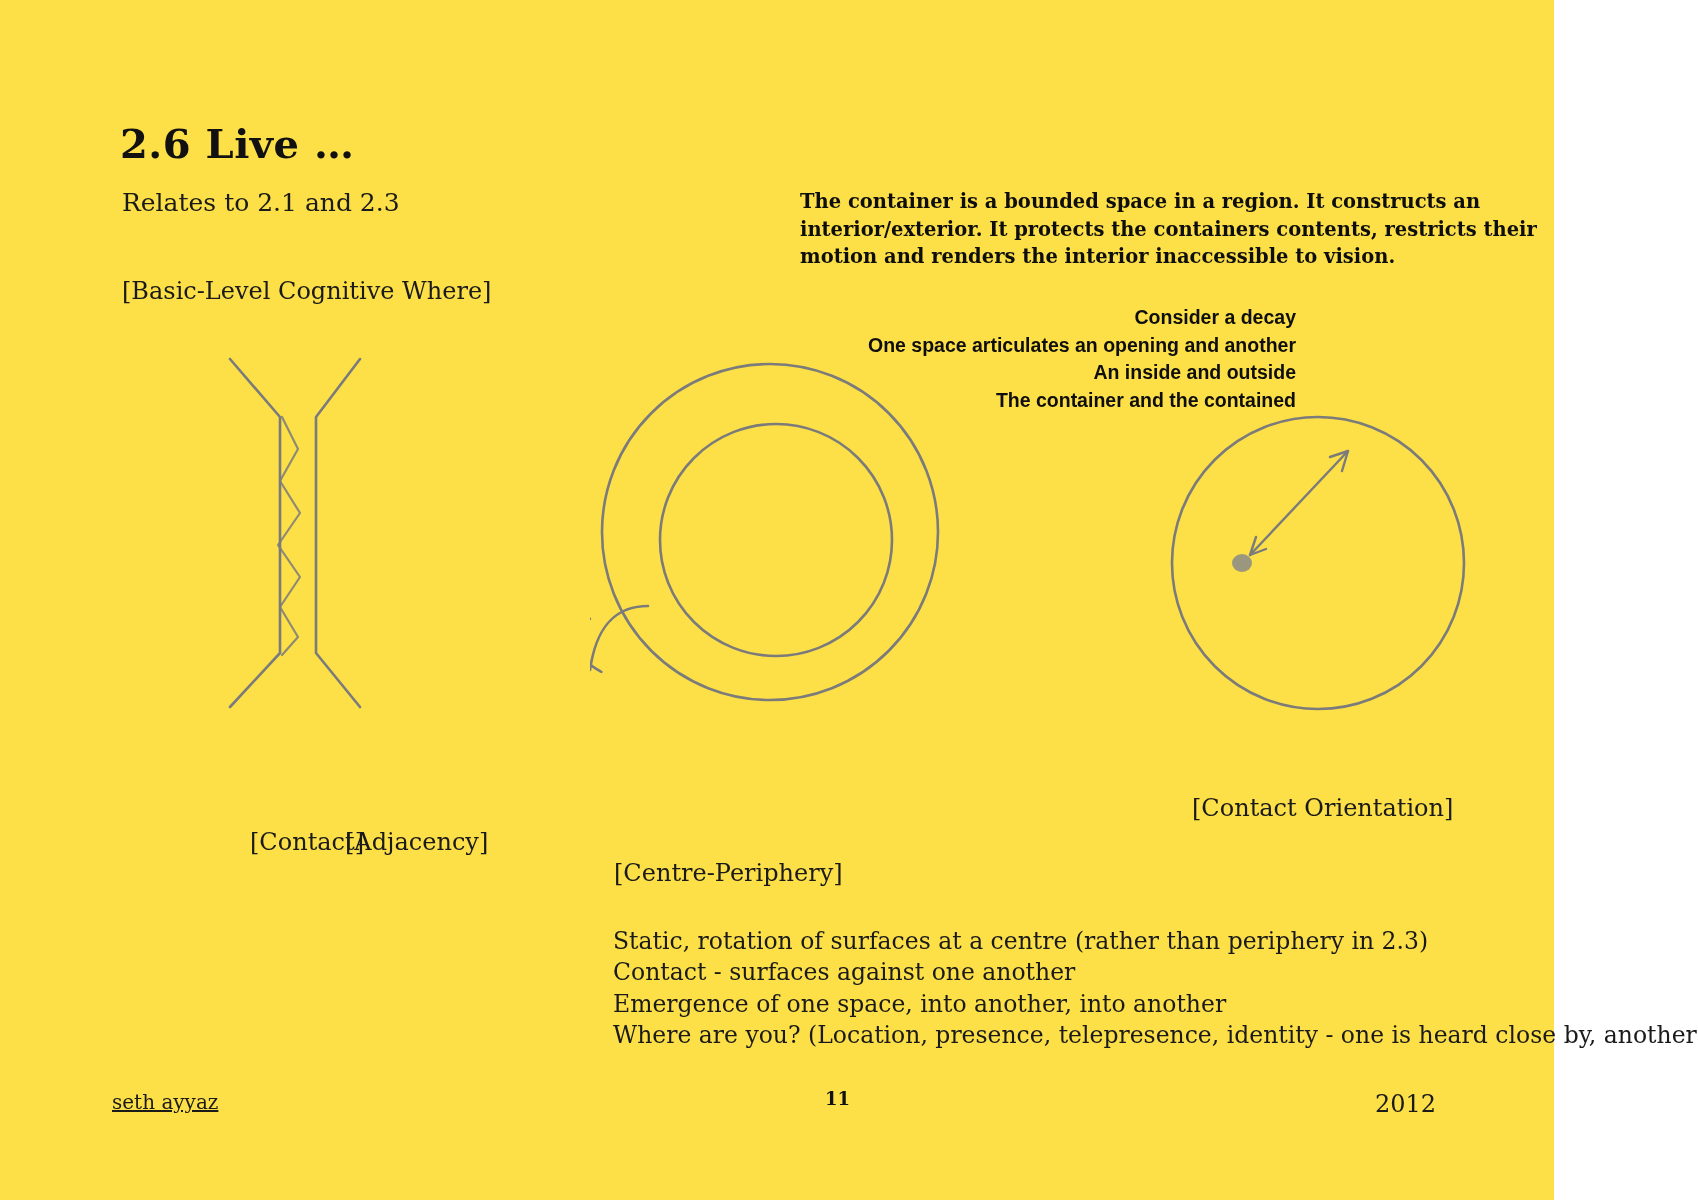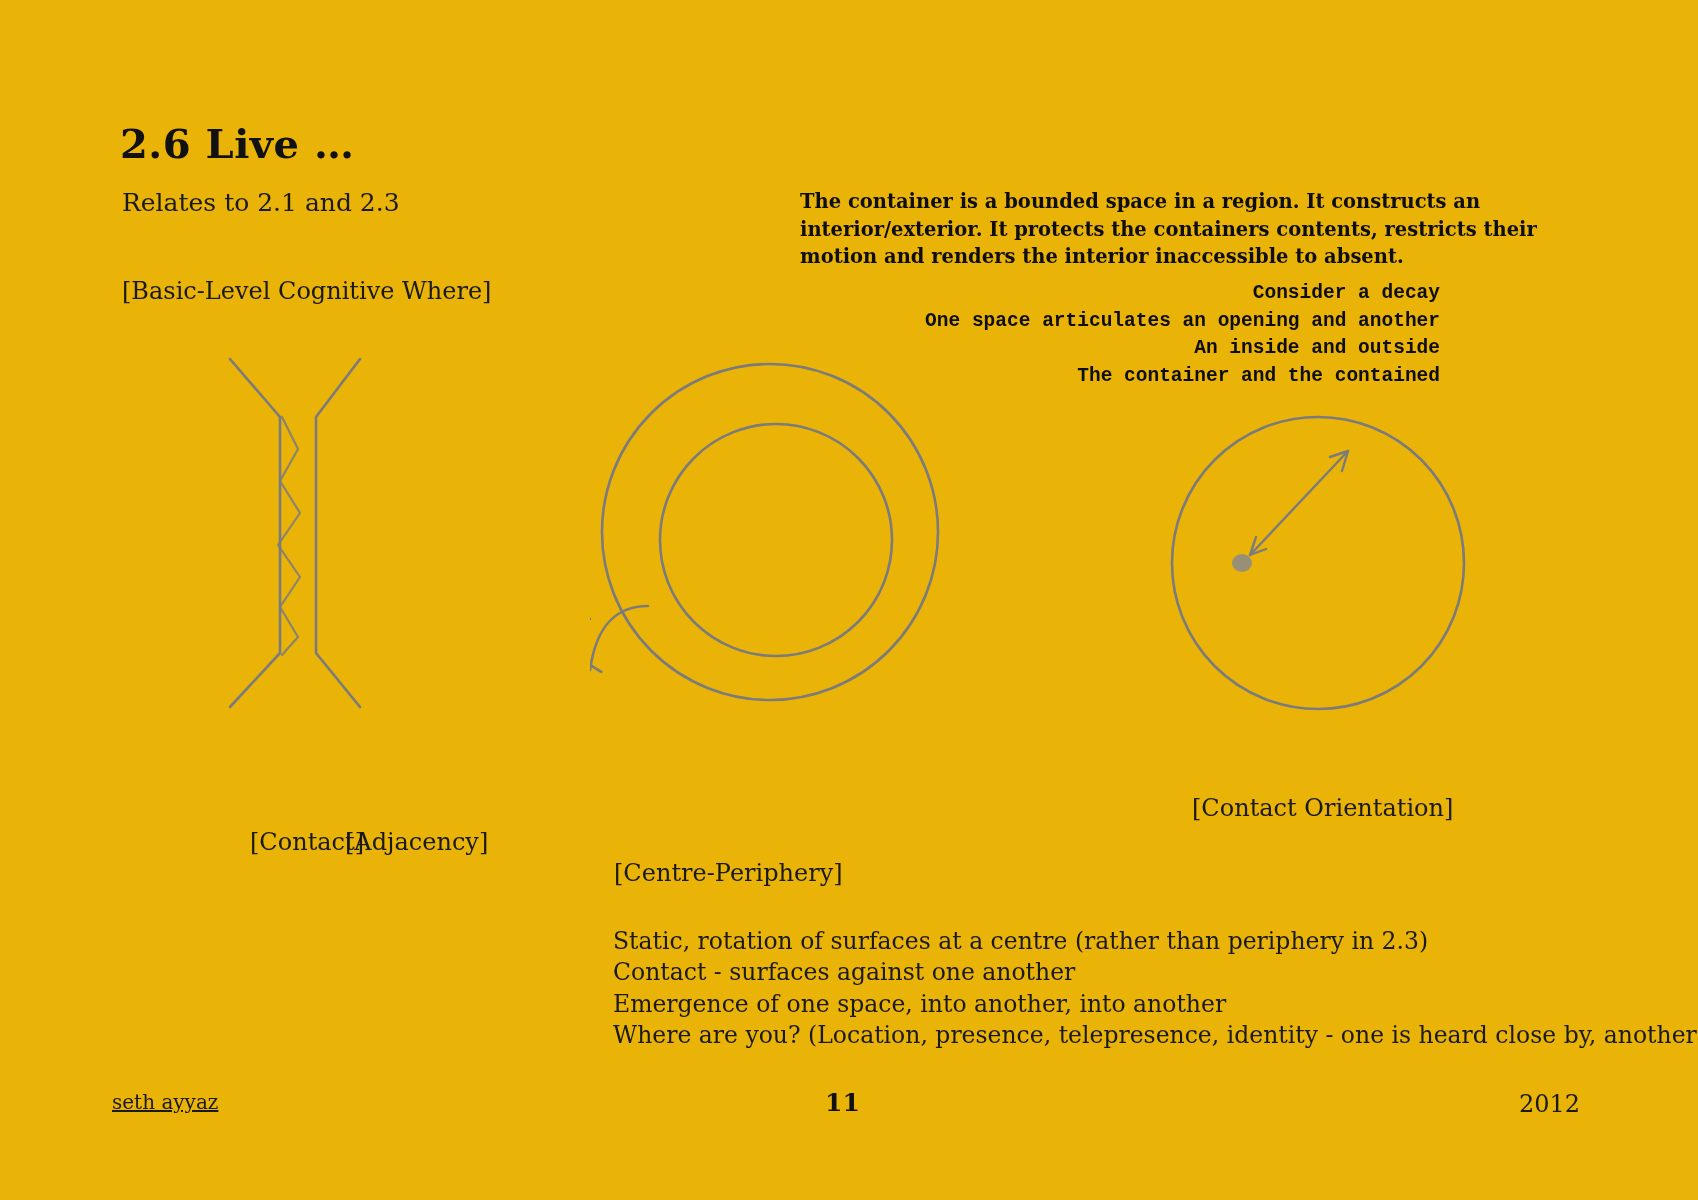--- a/index.html
+++ b/index.html
@@ -12,23 +12,23 @@
     height: 1200px;
     position: relative;
     font-family: "Liberation Serif", serif;
     color: #1a1a1a;
     overflow: hidden;
   }
 
   .page {
     position: absolute;
     left: 0; top: 0;
-    width: 1698px;
+    width: 1554px;
     height: 1200px;
-    background: #eab308;
+    background: #fde047;
   }
 
   
   .title {
     position: absolute;
     left: 120px;
     top: 120px;
     font-family: "DejaVu Serif", serif;
     font-weight: bold;
     font-size: 40px;
@@ -60,24 +60,24 @@
     width: 800px;
     font-family: "DejaVu Serif", serif;
     font-weight: bold;
     font-size: 19.5px;
     line-height: 1.42;
     color: #0e0e0e;
   }
   .decay-note {
     position: absolute;
     right: 258px;
-    top: 280px;
+    top: 304px;
     width: 700px;
     text-align: right;
-    font-family: Liberation Mono, monospace;
+    font-family: Liberation Sans, sans-serif;
     font-weight: bold;
     font-size: 19.5px;
     line-height: 1.42;
     color: #0e0e0e;
   }
 
   
   .fig {
     position: absolute;
   }
@@ -119,42 +119,42 @@
     font-size: 20px;
     color: #1a1a1a;
     text-decoration: underline;
   }
   .footer-page {
     position: absolute;
     left: 825px;
     top: 1088px;
     font-family: "DejaVu Serif", serif;
     font-weight: bold;
-    font-size: 25px;
+    font-size: 18px;
     color: #111111;
   }
   .footer-year {
     position: absolute;
     right: 118px;
     top: 1090px;
     font-family: "DejaVu Serif", serif;
     font-size: 24px;
     color: #1a1a1a;
   }
 </style>
 </head>
 <body>
 
 <div class="page">
 
   <div class="title">2.6 Live …</div>
   <div class="subtitle">Relates to 2.1 and 2.3</div>
   <div class="basic-level">[Basic-Level Cognitive Where]</div>
 
-  <div class="container-note">The container is a bounded space in a region. It constructs an interior/exterior. It protects the containers contents, restricts their motion and renders the interior inaccessible to absent.</div>
+  <div class="container-note">The container is a bounded space in a region. It constructs an interior/exterior. It protects the containers contents, restricts their motion and renders the interior inaccessible to vision.</div>
 
   <div class="decay-note">
     <div>Consider a decay</div>
     <div>One space articulates an opening and another</div>
     <div>An inside and outside</div>
     <div>The container and the contained</div>
   </div>
 
   <svg class="fig" id="fig-contact" width="220" height="360" viewBox="0 0 220 360">
     <g fill="none" stroke="#7b7b7b" stroke-width="2.6" stroke-linecap="round" stroke-linejoin="round">

